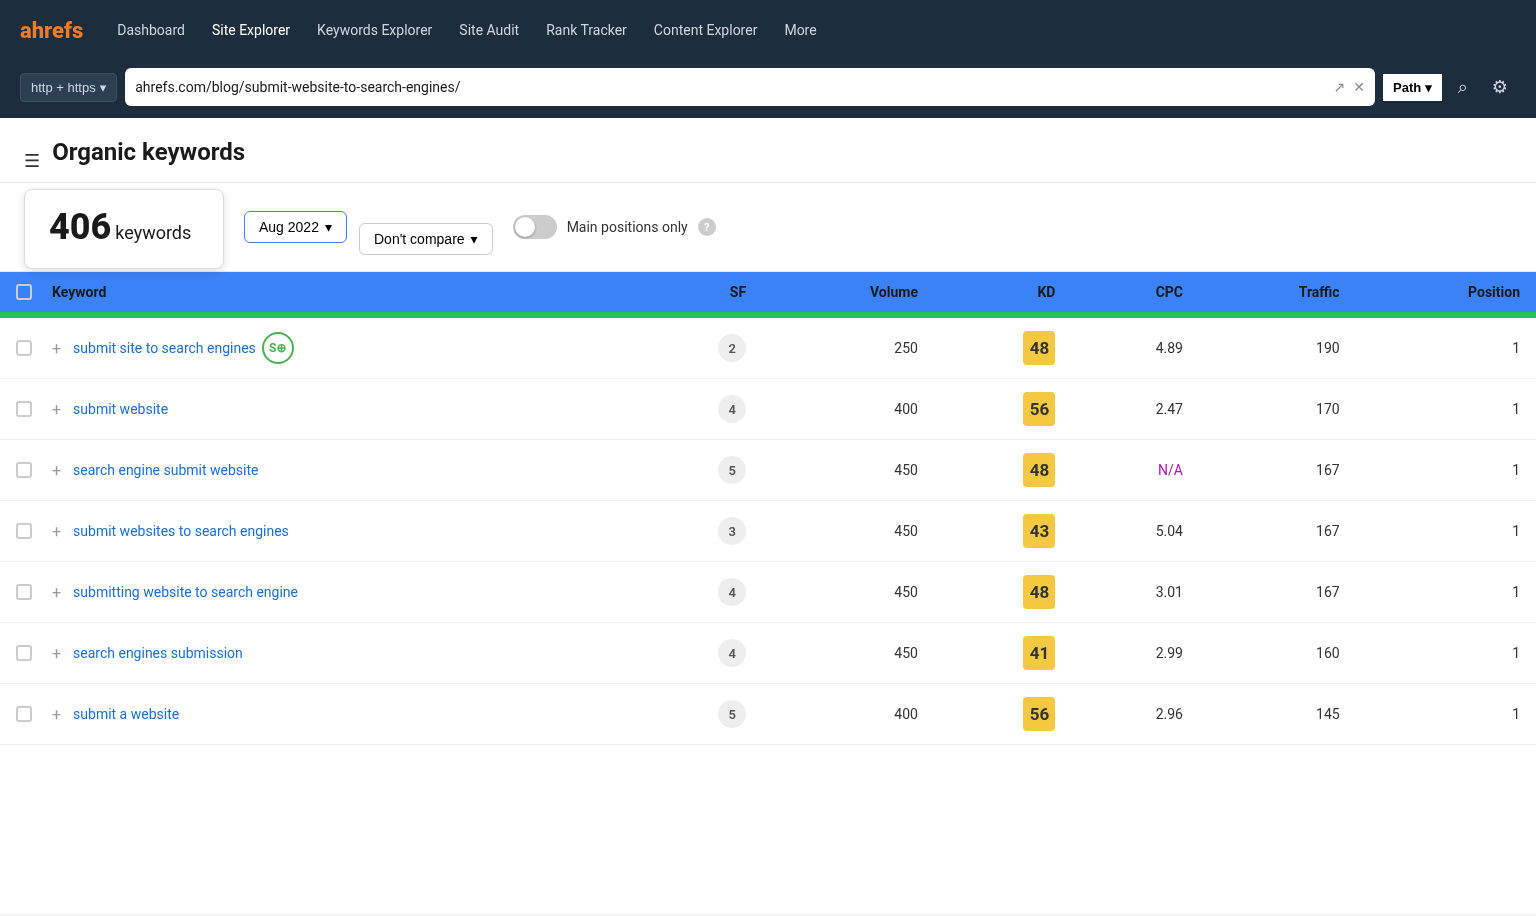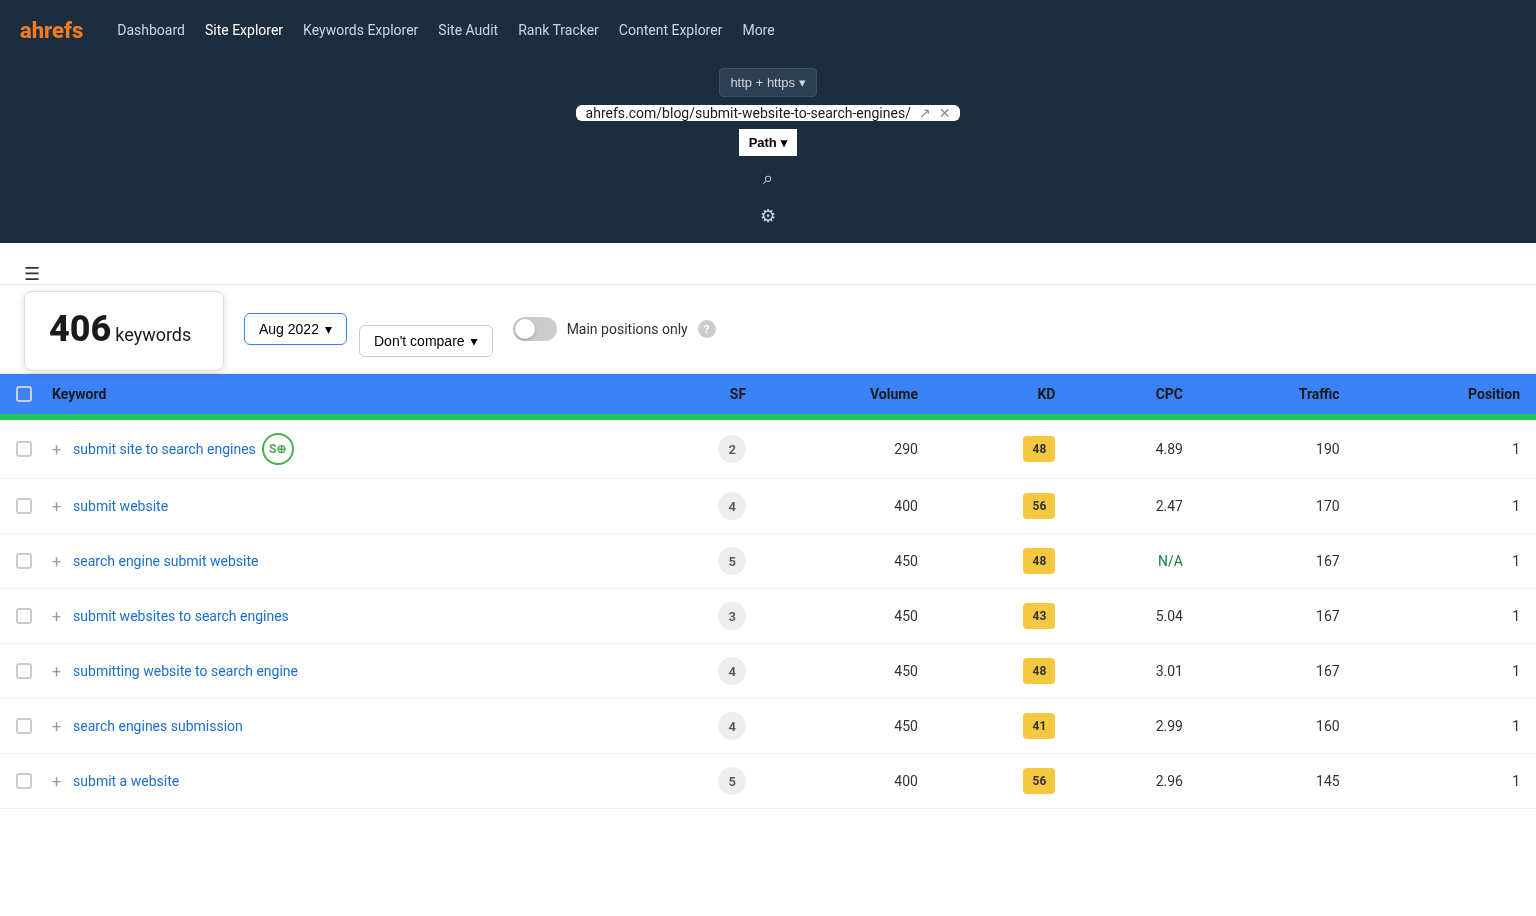--- a/index.html
+++ b/index.html
@@ -15,40 +15,39 @@
       gap: 24px;
     }
     .logo {
       font-size: 22px;
       font-weight: 800;
       color: #fff;
     }
     .logo span { color: #f47c20; }
     .nav-links {
       display: flex;
-      gap: 0;
+      gap: 7px;
     }
     .nav-link {
       color: #cdd5e0;
       font-size: 14px;
       padding: 6px 10px;
       border-radius: 4px;
       cursor: pointer;
       white-space: nowrap;
     }
     .nav-link.active { color: #fff; font-weight: 400; }
 
     
     .url-bar {
       background: #1e2d3d;
       padding: 8px 20px 12px;
       display: flex;
       align-items: center;
       gap: 8px;
-      flex-direction: column;
     }
     .url-protocol {
       background: #2d3f52;
       color: #cdd5e0;
       border: 1px solid #3d5068;
       border-radius: 4px;
       padding: 6px 10px;
       font-size: 13px;
       display: flex;
       align-items: center;
@@ -302,26 +301,26 @@
       font-size: 13px;
       font-weight: 600;
     }
     .kd-badge {
       display: inline-flex;
       align-items: center;
       justify-content: center;
       min-width: 32px;
       height: 26px;
       border-radius: 4px;
-      font-size: 12px;
+      font-size: 17px;
       font-weight: 700;
-      padding: 0 6px;
+      padding: 17px 6px;
     }
     .kd-yellow { background: #f5c842; color: #333; }
-    .cpc-na { color: #15803d; }
+    .cpc-na { color: #a21caf; }
 
     
     .serp-icon-wrap {
       display: inline-flex;
       align-items: center;
       justify-content: center;
       width: 32px;
       height: 32px;
       border-radius: 50%;
       border: 2px solid #4caf50;
@@ -365,20 +364,21 @@
     <span>▾</span>
   </button>
   <button class="search-btn">⌕</button>
   <button class="settings-btn">⚙</button>
 </div>
 
 <div class="page-content">
 
   <div class="page-header">
     <span class="hamburger-icon">☰</span>
+    <h1 class="page-title">Organic keywords</h1>
   </div>
 
   <div class="toolbar">
 
     <div class="keyword-count-card">
       <span class="keyword-count-num">406</span>
       <span class="keyword-count-label">keywords</span>
     </div>
 
     <button class="date-btn">
@@ -424,21 +424,21 @@
             <td>
               <div class="keyword-cell">
                 <span class="plus-btn">+</span>
                 <a class="keyword-link" href="#">submit site to search engines</a>
                 <span class="serp-icon-wrap">
                   <span class="serp-icon-inner" style="color:#4caf50;font-weight:700;font-size:12px;">S⊕</span>
                 </span>
               </div>
             </td>
             <td style="text-align: right;"><span class="sf-badge">2</span></td>
-            <td>290</td>
+            <td>250</td>
             <td><span class="kd-badge kd-yellow">48</span></td>
             <td>4.89</td>
             <td>190</td>
             <td>1</td>
           </tr>
           <tr>
             <td class="checkbox-cell">
               <div class="checkbox"></div>
             </td>
             <td>

